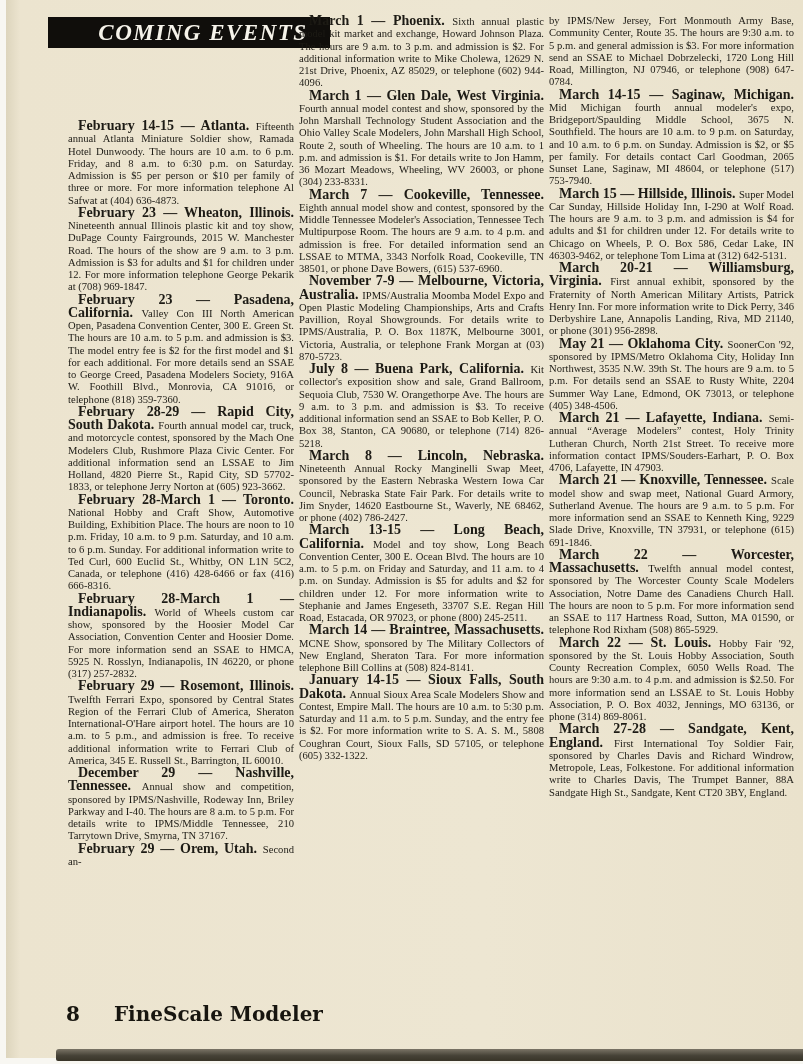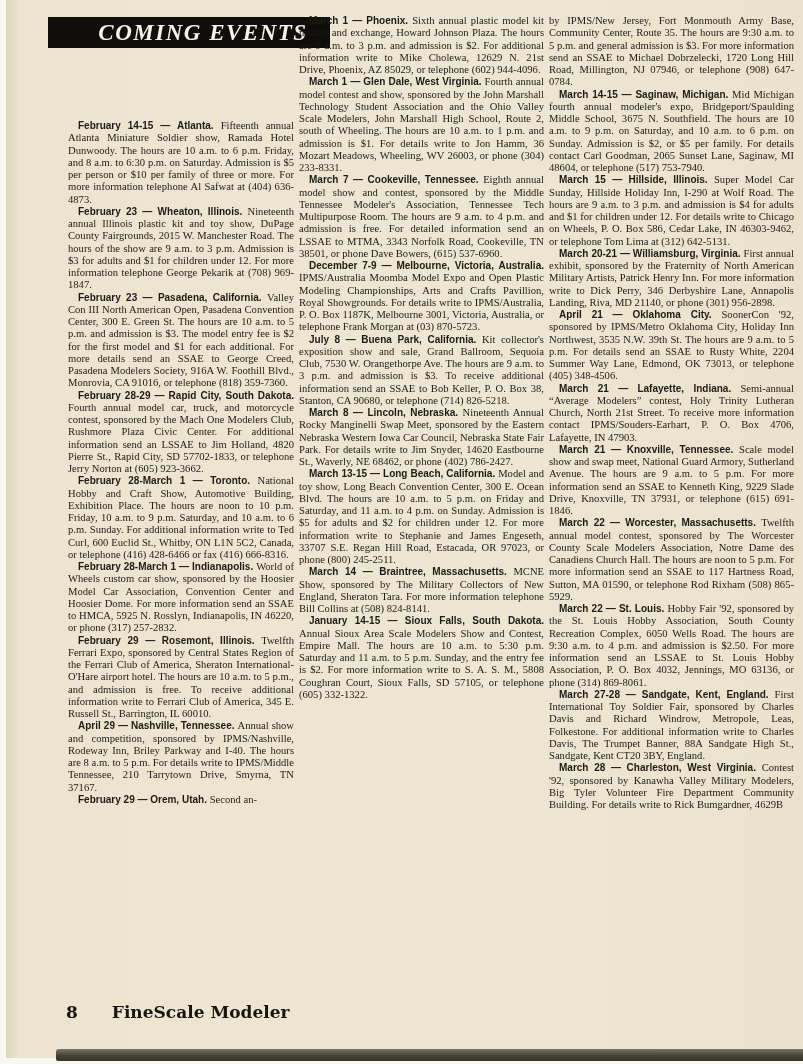--- a/index.html
+++ b/index.html
@@ -36,30 +36,30 @@
   .col {
     position:absolute;
     font-family:"Liberation Serif", serif;
     font-size:10.6px; line-height:12.25px;
     text-align:justify;
     color:#1d1b15;
   }
   .col p { margin:0; text-indent:10px; }
   .col p.cont { text-indent:0; }
   .col .h {
-    font-family:Liberation Sans, sans-serif;
-    font-weight:bold; font-size:10px;
+    font-family:Liberation Serif, serif;
+    font-weight:bold; font-size:14px;
   }
   #col1 { left:62px;  top:120px; width:226px; }
   #col2 { left:293px; top:15px;  width:245px; }
   #col3 { left:543px; top:15px;  width:245px; }
   .footer {
     position:absolute; left:60px; top:1002px;
     font-family:"DejaVu Serif", serif;
-    font-weight:bold; font-size:17px;
+    font-weight:bold; font-size:20px;
     color:#17150f;
   }
   .footer .pagenum { margin-right:34px; }
   .bottom-edge {
     position:absolute; left:56px; top:1049px;
     width:747px; height:12px;
     background:linear-gradient(180deg,#7a7466 0%,#464237 55%,#383428 100%);
     border-radius:3px 0 0 2px;
   }
 </style>
@@ -74,46 +74,45 @@
 
 
   <div class="col" id="col1">
       <p><span class="h">February 14-15 — Atlanta. </span><span>Fifteenth annual Atlanta Miniature Soldier show, Ramada Hotel Dunwoody. The hours are 10 a.m. to 6 p.m. Friday, and 8 a.m. to 6:30 p.m. on Saturday. Admission is $5 per person or $10 per family of three or more. For more information telephone Al Safwat at (404) 636-4873.</span></p>
       <p><span class="h">February 23 — Wheaton, Illinois. </span><span>Nineteenth annual Illinois plastic kit and toy show, DuPage County Fairgrounds, 2015 W. Manchester Road. The hours of the show are 9 a.m. to 3 p.m. Admission is $3 for adults and $1 for children under 12. For more information telephone George Pekarik at (708) 969-1847.</span></p>
       <p><span class="h">February 23 — Pasadena, California. </span><span>Valley Con III North American Open, Pasadena Convention Center, 300 E. Green St. The hours are 10 a.m. to 5 p.m. and admission is $3. The model entry fee is $2 for the first model and $1 for each additional. For more details send an SSAE to George Creed, Pasadena Modelers Society, 916A W. Foothill Blvd., Monrovia, CA 91016, or telephone (818) 359-7360.</span></p>
       <p><span class="h">February 28-29 — Rapid City, South Dakota. </span><span>Fourth annual model car, truck, and motorcycle contest, sponsored by the Mach One Modelers Club, Rushmore Plaza Civic Center. For additional information send an LSSAE to Jim Holland, 4820 Pierre St., Rapid City, SD 57702-1833, or telephone Jerry Norton at (605) 923-3662.</span></p>
       <p><span class="h">February 28-March 1 — Toronto. </span><span>National Hobby and Craft Show, Automotive Building, Exhibition Place. The hours are noon to 10 p.m. Friday, 10 a.m. to 9 p.m. Saturday, and 10 a.m. to 6 p.m. Sunday. For additional information write to Ted Curl, 600 Euclid St., Whitby, ON L1N 5C2, Canada, or telephone (416) 428-6466 or fax (416) 666-8316.</span></p>
       <p><span class="h">February 28-March 1 — Indianapolis. </span><span>World of Wheels custom car show, sponsored by the Hoosier Model Car Association, Convention Center and Hoosier Dome. For more information send an SSAE to HMCA, 5925 N. Rosslyn, Indianapolis, IN 46220, or phone (317) 257-2832.</span></p>
       <p><span class="h">February 29 — Rosemont, Illinois. </span><span>Twelfth Ferrari Expo, sponsored by Central States Region of the Ferrari Club of America, Sheraton International-O'Hare airport hotel. The hours are 10 a.m. to 5 p.m., and admission is free. To receive additional information write to Ferrari Club of America, 345 E. Russell St., Barrington, IL 60010.</span></p>
-      <p><span class="h">April 29 — Nashville, Tennessee. </span><span>Annual show and competition, sponsored by IPMS/Nashville, Rodeway Inn, Briley Parkway and I-40. The hours are 8 a.m. to 5 p.m. For details write to IPMS/Middle Tennessee, 210 Tarrytown Drive, Smyrna, TN 37167.</span></p>
+      <p><span class="h">December 29 — Nashville, Tennessee. </span><span>Annual show and competition, sponsored by IPMS/Nashville, Rodeway Inn, Briley Parkway and I-40. The hours are 8 a.m. to 5 p.m. For details write to IPMS/Middle Tennessee, 210 Tarrytown Drive, Smyrna, TN 37167.</span></p>
       <p><span class="h">February 29 — Orem, Utah. </span><span>Second an-</span></p>
     </div>
   <div class="col" id="col2">
       <p><span class="h">March 1 — Phoenix. </span><span>Sixth annual plastic model kit market and exchange, Howard Johnson Plaza. The hours are 9 a.m. to 3 p.m. and admission is $2. For additional information write to Mike Cholewa, 12629 N. 21st Drive, Phoenix, AZ 85029, or telephone (602) 944-4096.</span></p>
       <p><span class="h">March 1 — Glen Dale, West Virginia. </span><span>Fourth annual model contest and show, sponsored by the John Marshall Technology Student Association and the Ohio Valley Scale Modelers, John Marshall High School, Route 2, south of Wheeling. The hours are 10 a.m. to 1 p.m. and admission is $1. For details write to Jon Hamm, 36 Mozart Meadows, Wheeling, WV 26003, or phone (304) 233-8331.</span></p>
       <p><span class="h">March 7 — Cookeville, Tennessee. </span><span>Eighth annual model show and contest, sponsored by the Middle Tennessee Modeler's Association, Tennessee Tech Multipurpose Room. The hours are 9 a.m. to 4 p.m. and admission is free. For detailed information send an LSSAE to MTMA, 3343 Norfolk Road, Cookeville, TN 38501, or phone Dave Bowers, (615) 537-6960.</span></p>
-      <p><span class="h">December 7-9 — Melbourne, Victoria, Australia. </span><span>IPMS/Australia Moomba Model Expo and Open Plastic Modeling Championships, Arts and Crafts Pavillion, Royal Showgrounds. For details write to IPMS/Australia, P. O. Box 1187K, Melbourne 3001, Victoria, Australia, or telephone Frank Morgan at (03) 870-5723.</span></p>
+      <p><span class="h">November 7-9 — Melbourne, Victoria, Australia. </span><span>IPMS/Australia Moomba Model Expo and Open Plastic Modeling Championships, Arts and Crafts Pavillion, Royal Showgrounds. For details write to IPMS/Australia, P. O. Box 1187K, Melbourne 3001, Victoria, Australia, or telephone Frank Morgan at (03) 870-5723.</span></p>
       <p><span class="h">July 8 — Buena Park, California. </span><span>Kit collector's exposition show and sale, Grand Ballroom, Sequoia Club, 7530 W. Orangethorpe Ave. The hours are 9 a.m. to 3 p.m. and admission is $3. To receive additional information send an SSAE to Bob Keller, P. O. Box 38, Stanton, CA 90680, or telephone (714) 826-5218.</span></p>
       <p><span class="h">March 8 — Lincoln, Nebraska. </span><span>Nineteenth Annual Rocky Manginelli Swap Meet, sponsored by the Eastern Nebraska Western Iowa Car Council, Nebraska State Fair Park. For details write to Jim Snyder, 14620 Eastbourne St., Waverly, NE 68462, or phone (402) 786-2427.</span></p>
       <p><span class="h">March 13-15 — Long Beach, California. </span><span>Model and toy show, Long Beach Convention Center, 300 E. Ocean Blvd. The hours are 10 a.m. to 5 p.m. on Friday and Saturday, and 11 a.m. to 4 p.m. on Sunday. Admission is $5 for adults and $2 for children under 12. For more information write to Stephanie and James Engeseth, 33707 S.E. Regan Hill Road, Estacada, OR 97023, or phone (800) 245-2511.</span></p>
       <p><span class="h">March 14 — Braintree, Massachusetts. </span><span>MCNE Show, sponsored by The Military Collectors of New England, Sheraton Tara. For more information telephone Bill Collins at (508) 824-8141.</span></p>
       <p><span class="h">January 14-15 — Sioux Falls, South Dakota. </span><span>Annual Sioux Area Scale Modelers Show and Contest, Empire Mall. The hours are 10 a.m. to 5:30 p.m. Saturday and 11 a.m. to 5 p.m. Sunday, and the entry fee is $2. For more information write to S. A. S. M., 5808 Coughran Court, Sioux Falls, SD 57105, or telephone (605) 332-1322.</span></p>
     </div>
   <div class="col" id="col3">
       <p class="cont">by IPMS/New Jersey, Fort Monmouth Army Base, Community Center, Route 35. The hours are 9:30 a.m. to 5 p.m. and general admission is $3. For more information send an SSAE to Michael Dobrzelecki, 1720 Long Hill Road, Millington, NJ 07946, or telephone (908) 647-0784.</p>
       <p><span class="h">March 14-15 — Saginaw, Michigan. </span><span>Mid Michigan fourth annual modeler's expo, Bridgeport/Spaulding Middle School, 3675 N. Southfield. The hours are 10 a.m. to 9 p.m. on Saturday, and 10 a.m. to 6 p.m. on Sunday. Admission is $2, or $5 per family. For details contact Carl Goodman, 2065 Sunset Lane, Saginaw, MI 48604, or telephone (517) 753-7940.</span></p>
       <p><span class="h">March 15 — Hillside, Illinois. </span><span>Super Model Car Sunday, Hillside Holiday Inn, I-290 at Wolf Road. The hours are 9 a.m. to 3 p.m. and admission is $4 for adults and $1 for children under 12. For details write to Chicago on Wheels, P. O. Box 586, Cedar Lake, IN 46303-9462, or telephone Tom Lima at (312) 642-5131.</span></p>
       <p><span class="h">March 20-21 — Williamsburg, Virginia. </span><span>First annual exhibit, sponsored by the Fraternity of North American Military Artists, Patrick Henry Inn. For more information write to Dick Perry, 346 Derbyshire Lane, Annapolis Landing, Riva, MD 21140, or phone (301) 956-2898.</span></p>
-      <p><span class="h">April 21 — Oklahoma City. </span><span>SoonerCon '92, sponsored by IPMS/Metro Oklahoma City, Holiday Inn Northwest, 3535 N.W. 39th St. The hours are 9 a.m. to 5 p.m. For details send an SSAE to Rusty White, 2204 Summer Way Lane, Edmond, OK 73013, or telephone (405) 348-4506.</span></p>
+      <p><span class="h">May 21 — Oklahoma City. </span><span>SoonerCon '92, sponsored by IPMS/Metro Oklahoma City, Holiday Inn Northwest, 3535 N.W. 39th St. The hours are 9 a.m. to 5 p.m. For details send an SSAE to Rusty White, 2204 Summer Way Lane, Edmond, OK 73013, or telephone (405) 348-4506.</span></p>
       <p><span class="h">March 21 — Lafayette, Indiana. </span><span>Semi-annual “Average Modelers” contest, Holy Trinity Lutheran Church, North 21st Street. To receive more information contact IPMS/Souders-Earhart, P. O. Box 4706, Lafayette, IN 47903.</span></p>
       <p><span class="h">March 21 — Knoxville, Tennessee. </span><span>Scale model show and swap meet, National Guard Armory, Sutherland Avenue. The hours are 9 a.m. to 5 p.m. For more information send an SSAE to Kenneth King, 9229 Slade Drive, Knoxville, TN 37931, or telephone (615) 691-1846.</span></p>
       <p><span class="h">March 22 — Worcester, Massachusetts. </span><span>Twelfth annual model contest, sponsored by The Worcester County Scale Modelers Association, Notre Dame des Canadiens Church Hall. The hours are noon to 5 p.m. For more information send an SSAE to 117 Hartness Road, Sutton, MA 01590, or telephone Rod Rixham (508) 865-5929.</span></p>
       <p><span class="h">March 22 — St. Louis. </span><span>Hobby Fair '92, sponsored by the St. Louis Hobby Association, South County Recreation Complex, 6050 Wells Road. The hours are 9:30 a.m. to 4 p.m. and admission is $2.50. For more information send an LSSAE to St. Louis Hobby Association, P. O. Box 4032, Jennings, MO 63136, or phone (314) 869-8061.</span></p>
       <p><span class="h">March 27-28 — Sandgate, Kent, England. </span><span>First International Toy Soldier Fair, sponsored by Charles Davis and Richard Windrow, Metropole, Leas, Folkestone. For additional information write to Charles Davis, The Trumpet Banner, 88A Sandgate High St., Sandgate, Kent CT20 3BY, England.</span></p>
-      <p><span class="h">March 28 — Charleston, West Virginia. </span><span>Contest '92, sponsored by Kanawha Valley Military Modelers, Big Tyler Volunteer Fire Department Community Building. For details write to Rick Bumgardner, 4629B</span></p>
     </div>
 
   <div class="footer">
     <span class="pagenum">8</span><span>FineScale Modeler</span>
   </div>
 
 </div>
 
 <div class="bottom-edge"></div>
 

